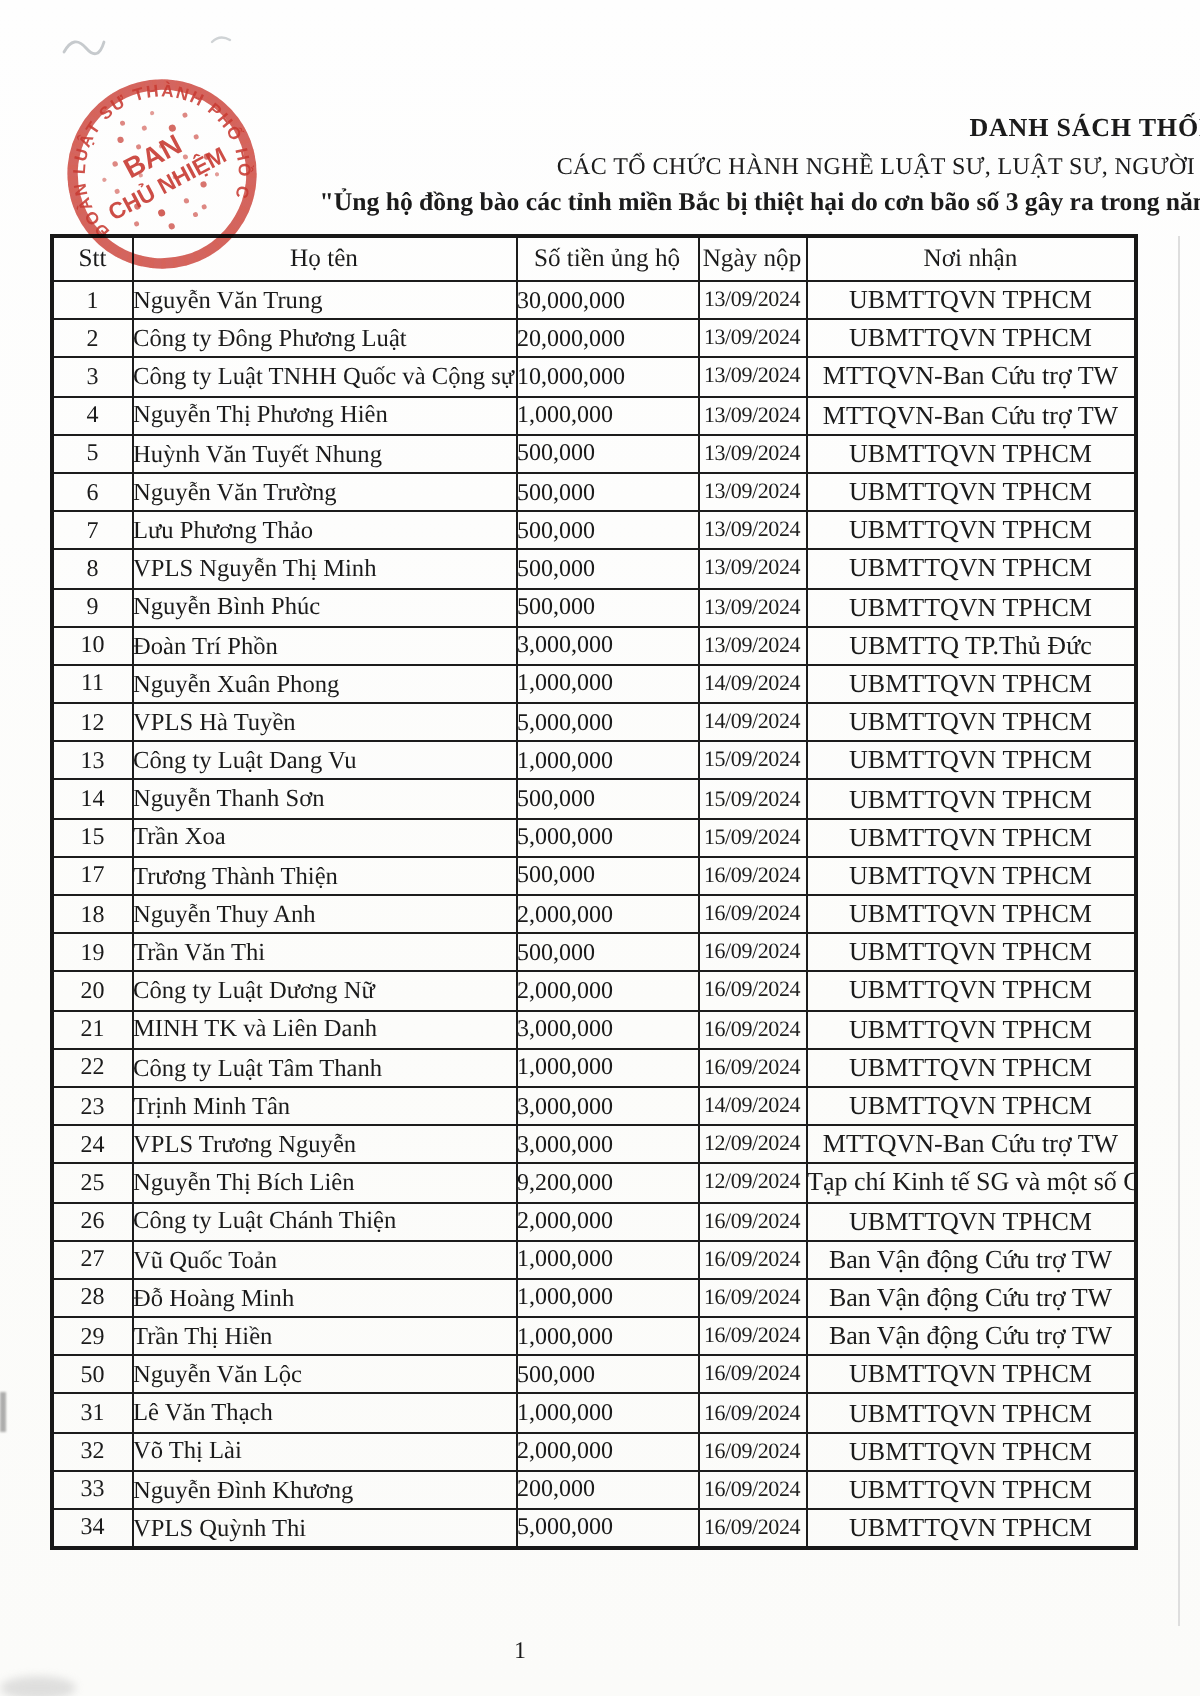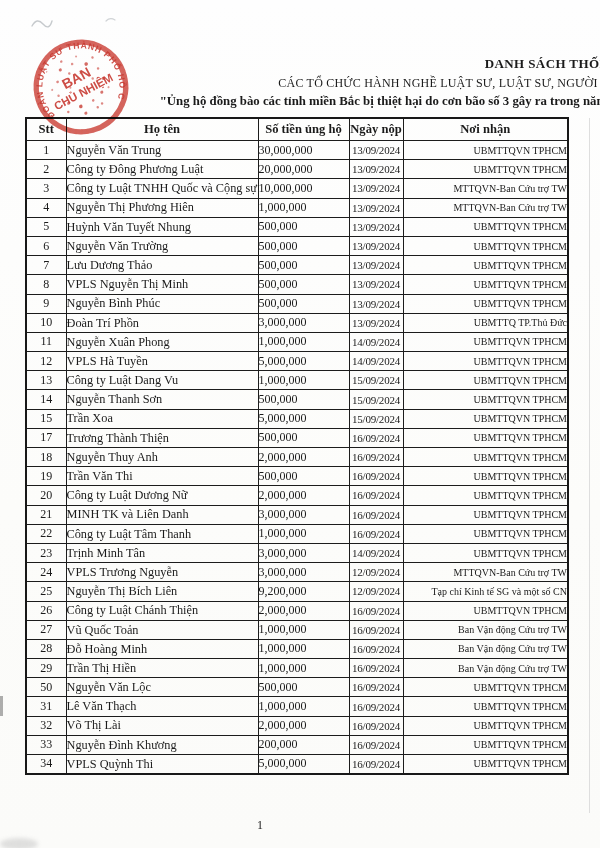--- a/index.html
+++ b/index.html
@@ -24,28 +24,28 @@
   
   table.don {
     position:absolute; left:25px; top:117px; width:542px;
     border-collapse:collapse; table-layout:fixed;
     border:2px solid #181818;
   }
   table.don th, table.don td {
     border:1.4px solid #1c1c1c;
     padding:0; overflow:hidden; vertical-align:middle;
   }
-  table.don th { font-size:12.6px; font-weight:bold; height:21px; text-align:center; }
+  table.don th { font-size:12.6px; font-weight:normal; height:21px; text-align:center; }
   table.don tr { height:19.2px; }
   table.don tr.tall { height:32px; }
   td.c-stt  { text-align:center; font-size:12px; }
   td.c-name { text-align:left; padding-left:5px; font-size:12.3px; white-space:pre-line; line-height:1.18; }
   td.c-money{ padding-right:13px; font-size:12px; }
   td.c-date { text-align:center; font-size:11px; letter-spacing:-0.2px; white-space:nowrap;font-family:Liberation Serif, serif; }
-  td.c-dest { text-align:right; padding-left:4px; font-size:10px; white-space:nowrap; }
+  td.c-dest { text-align:center; padding-left:4px; font-size:13px; white-space:nowrap; }
 
   
   .stamp {
     position:absolute; left:29px; top:33px; width:104px; height:108px;
     mix-blend-mode:multiply; opacity:.95; pointer-events:none;
   }
 
   
   .pencil-mark { position:absolute; left:28px; top:12px; width:110px; height:22px; opacity:.55; }
   .edge-line   { position:absolute; left:589px; top:118px; width:1px; height:695px; background:#dedede; }
@@ -126,21 +126,21 @@
         </tr>
         <tr>
           <td class="c-stt">6</td>
           <td class="c-name">Nguyễn Văn Trường</td>
           <td class="c-money">500,000</td>
           <td class="c-date">13/09/2024</td>
           <td class="c-dest">UBMTTQVN TPHCM</td>
         </tr>
         <tr>
           <td class="c-stt">7</td>
-          <td class="c-name">Lưu Dương Thảo</td>
+          <td class="c-name">Lưu Phương Thảo</td>
           <td class="c-money">500,000</td>
           <td class="c-date">13/09/2024</td>
           <td class="c-dest">UBMTTQVN TPHCM</td>
         </tr>
         <tr>
           <td class="c-stt">8</td>
           <td class="c-name">VPLS Nguyễn Thị Minh</td>
           <td class="c-money">500,000</td>
           <td class="c-date">13/09/2024</td>
           <td class="c-dest">UBMTTQVN TPHCM</td>

